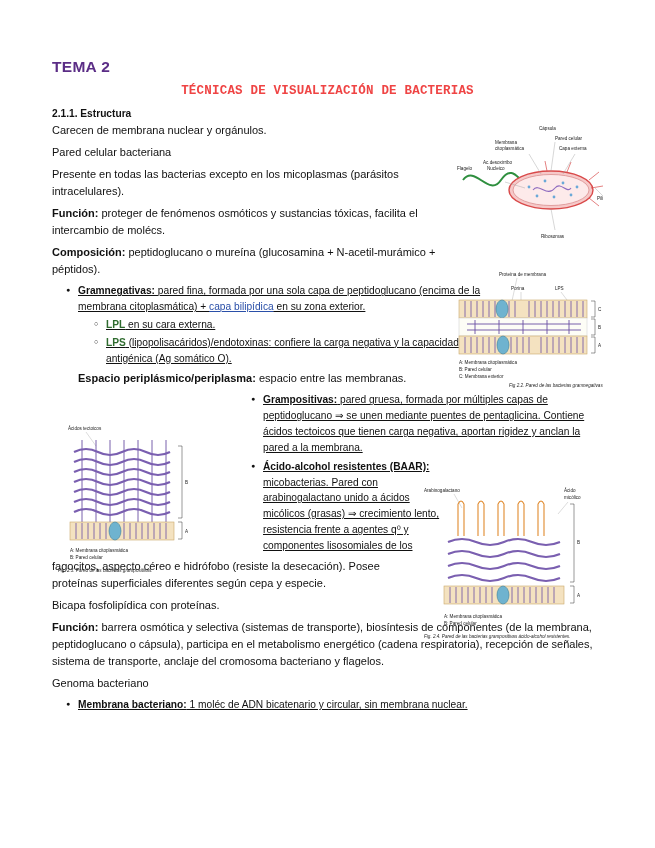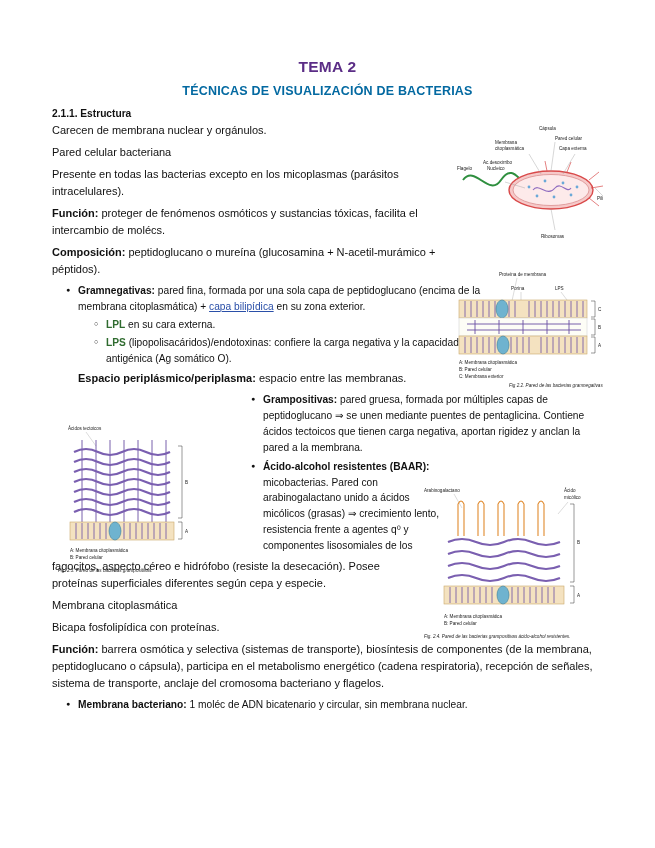--- a/index.html
+++ b/index.html
@@ -16,52 +16,54 @@
     overflow: hidden;
   }
   .page {
     position: relative;
     width: 655px;
     height: 848px;
     box-sizing: border-box;
     padding: 58px 52px 20px 52px;
   }
   .doc-title {
-    text-align: center;
+    text-align: left;
     font-weight: bold;
     font-size: 15.5px;
     letter-spacing: 0.3px;
     color: #5b2d86;
     margin: 0 0 4px 0;
   }
   .doc-subtitle {
     text-align: center;
     font-size: 12.5px;
-    color: #0369a1;
+    color: #ef4444;
     margin: 8px 0 10px 0;
     letter-spacing: 0.2px;
+    font-family: Liberation Mono, monospace;
   }
   .sec-head {
     font-size: 10.2px;
     font-weight: bold;
     margin: 2px 0 3px 0;
   }
   p.body {
     font-size: 11px;
     line-height: 1.55;
     margin: 0 0 5px 0;
     text-align: left;
   }
   .underline { }
   .bold { font-weight: bold; }
   .bluelink { color: #2a4fa8; text-decoration: underline; }
   ul.lvl1 {
     list-style: none;
     margin: 2px 0 4px 0;
     padding-left: 14px;
+    text-decoration: underline;
   }
   ul.lvl1 > li {
     position: relative;
     font-size: 10.2px;
     line-height: 1.55;
     margin-bottom: 3px;
     padding-left: 12px;
   }
   ul.lvl1 > li:before {
     content: "\25CF";
@@ -169,26 +171,26 @@
         <span class="bold">Grampositivas:</span><span> pared gruesa, formada por múltiples capas de peptidoglucano ⇒ se unen mediante puentes de pentaglicina. Contiene ácidos tectoicos que tienen carga negativa, aportan rigidez y anclan la pared a la membrana.</span>
       </li>
       <li style="width:190px">
         <span class="bold">Ácido-alcohol resistentes (BAAR):</span><span> micobacterias. Pared con arabinogalactano unido a ácidos micólicos (grasas) ⇒ crecimiento lento, resistencia frente a agentes q⁰ y componentes lisosomiales de los</span>
       </li>
     </ul>
   </div>
 
   <p class="body" style="width:350px; margin-top:2px;">fagocitos, aspecto céreo e hidrófobo (resiste la desecación). Posee proteínas superficiales diferentes según cepa y especie.</p>
 
-  <p class="body underline">Membrana citoplasmática</p>
   <p class="body">Bicapa fosfolipídica con proteínas.</p>
   <p class="body">
     <span class="bold">Función:</span><span> barrera osmótica y selectiva (sistemas de transporte), biosíntesis de componentes (de la membrana, peptidoglucano o cápsula), participa en el metabolismo energético (cadena respiratoria), recepción de señales, sistema de transporte, anclaje del cromosoma bacteriano y flagelos.</span>
   </p>
 
+  <p class="body underline">Genoma bacteriano</p>
   <ul class="lvl1">
     <li>
       <span class="bold">Membrana bacteriano:</span><span> 1 moléc de ADN bicatenario y circular, sin membrana nuclear.</span>
     </li>
   </ul>
 
   <div class="fig" id="fig-bacterium">
     <svg width="152" height="145" viewBox="0 0 152 145">
 
       <path d="M8 62 C 20 46, 34 80, 46 62 C 54 50, 60 56, 64 60" stroke="#2f8f3f" stroke-width="2" fill="none"></path>

